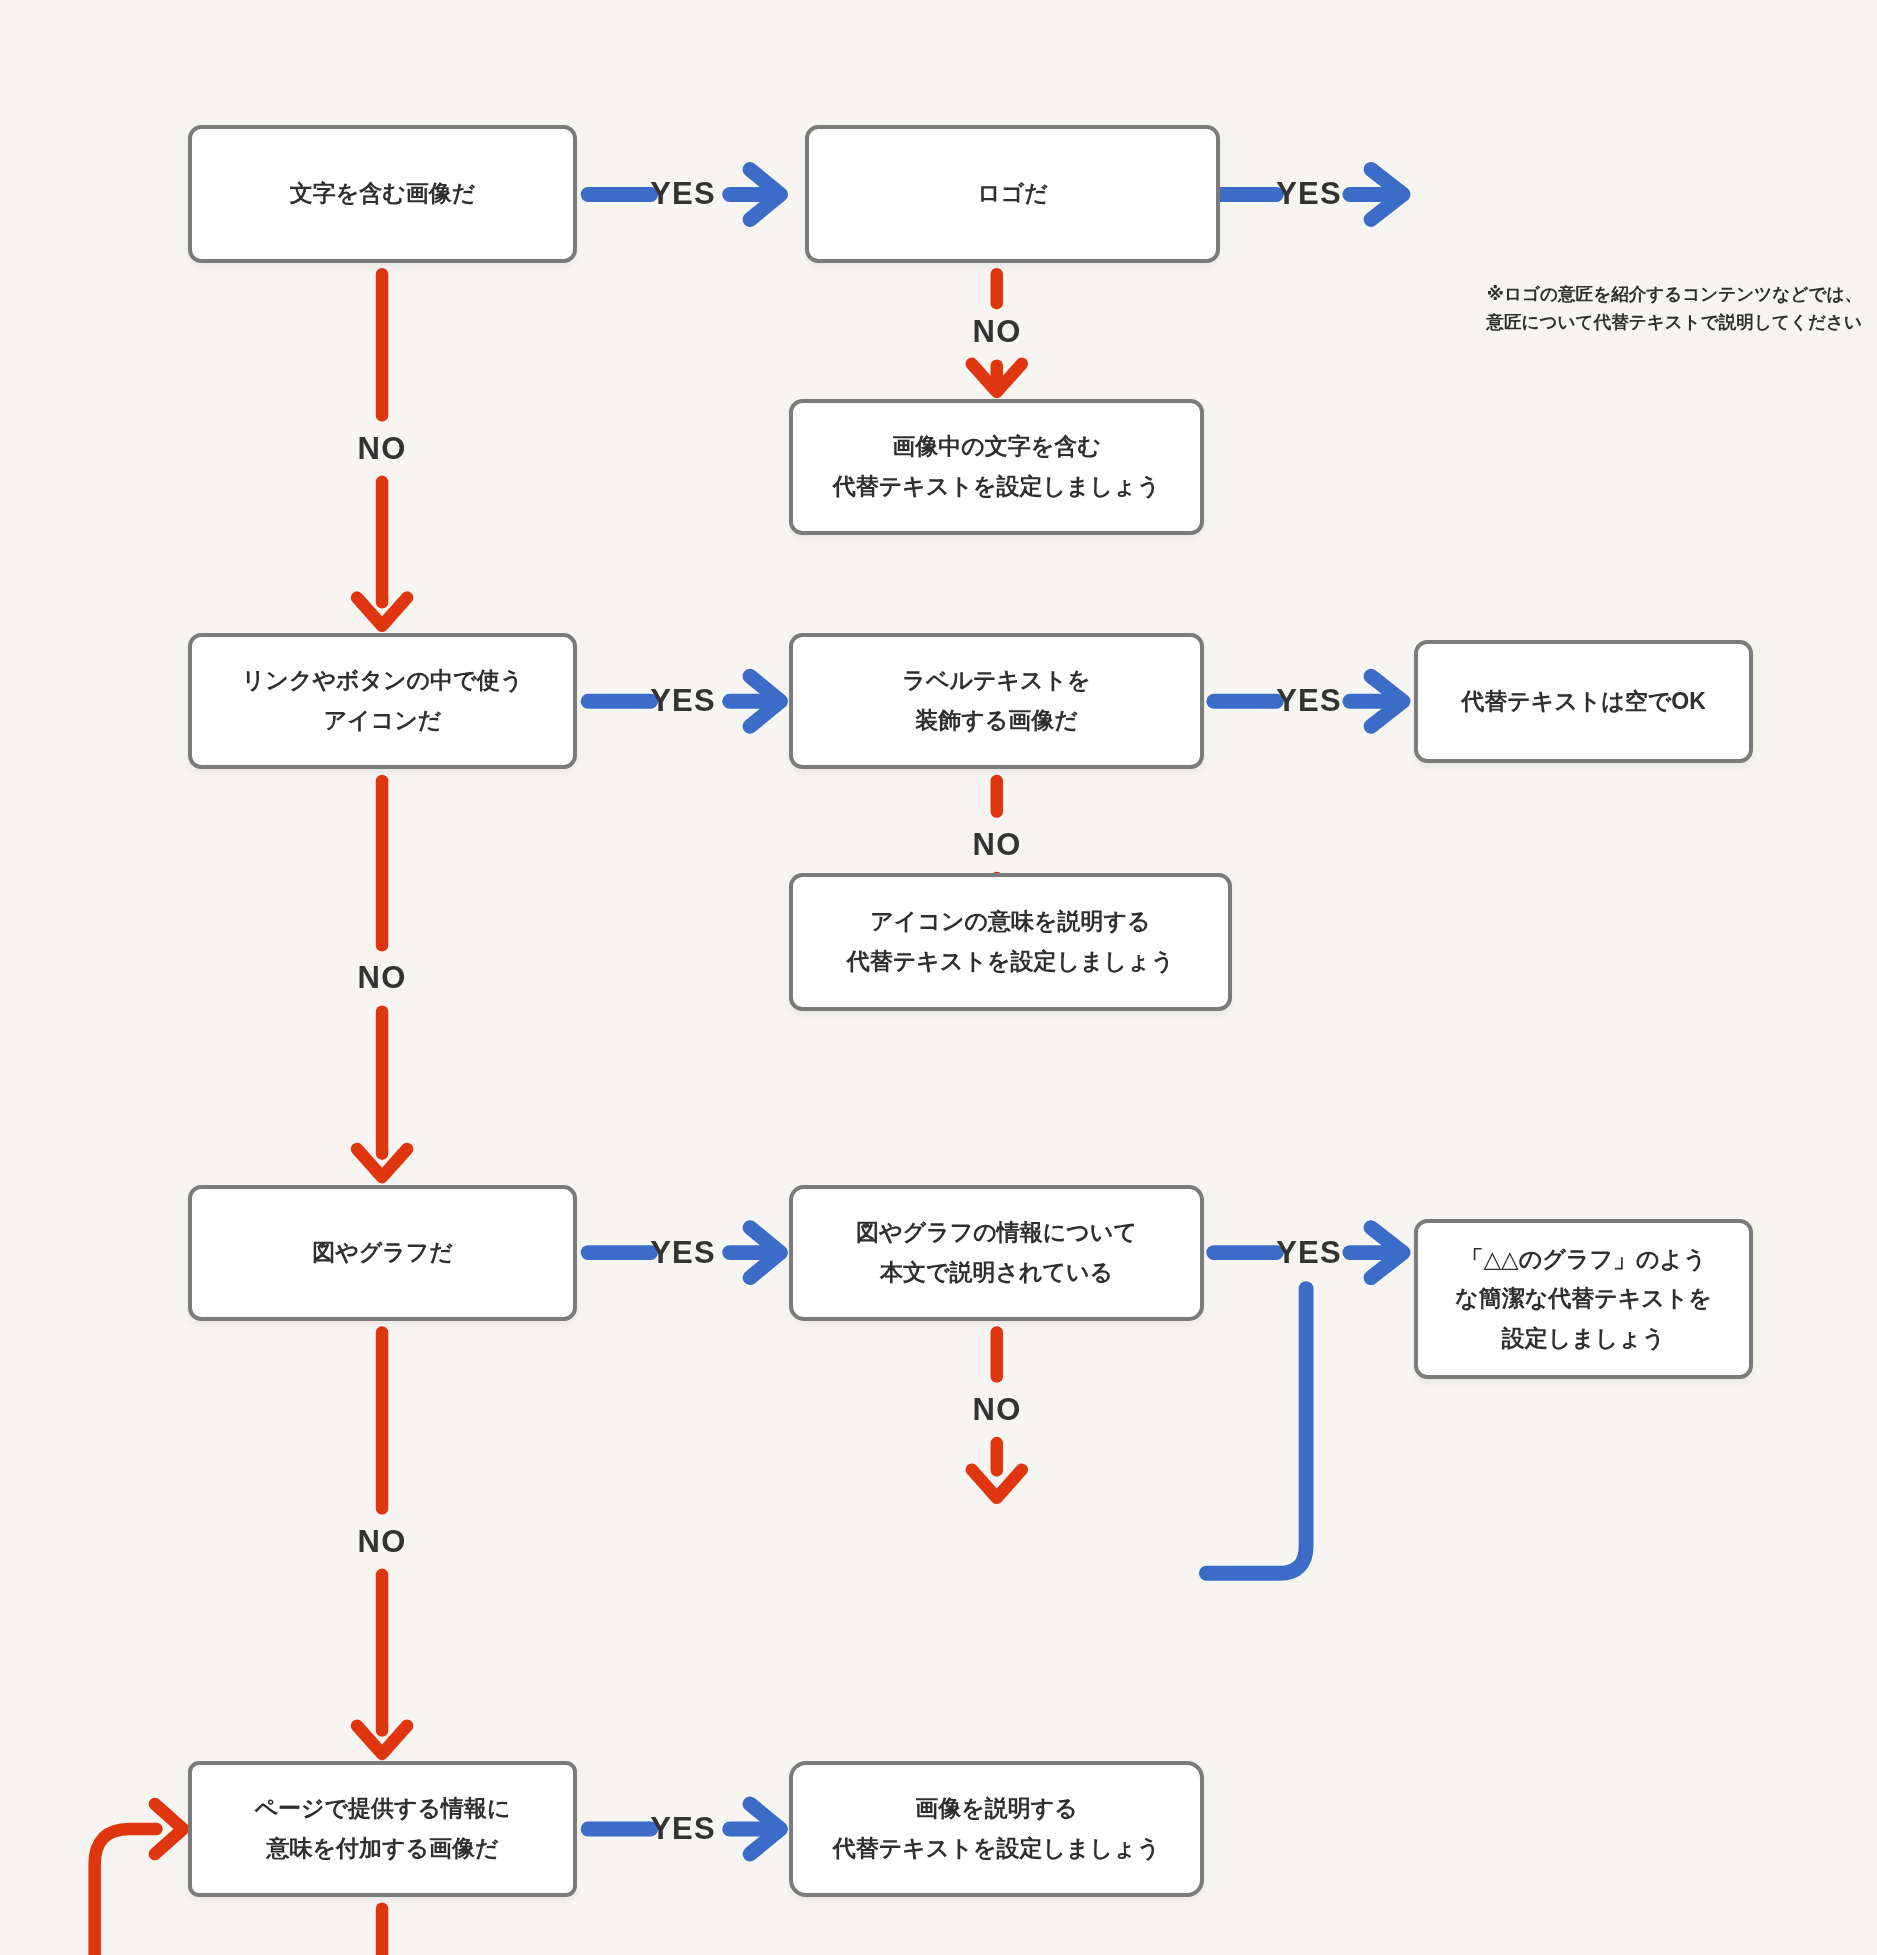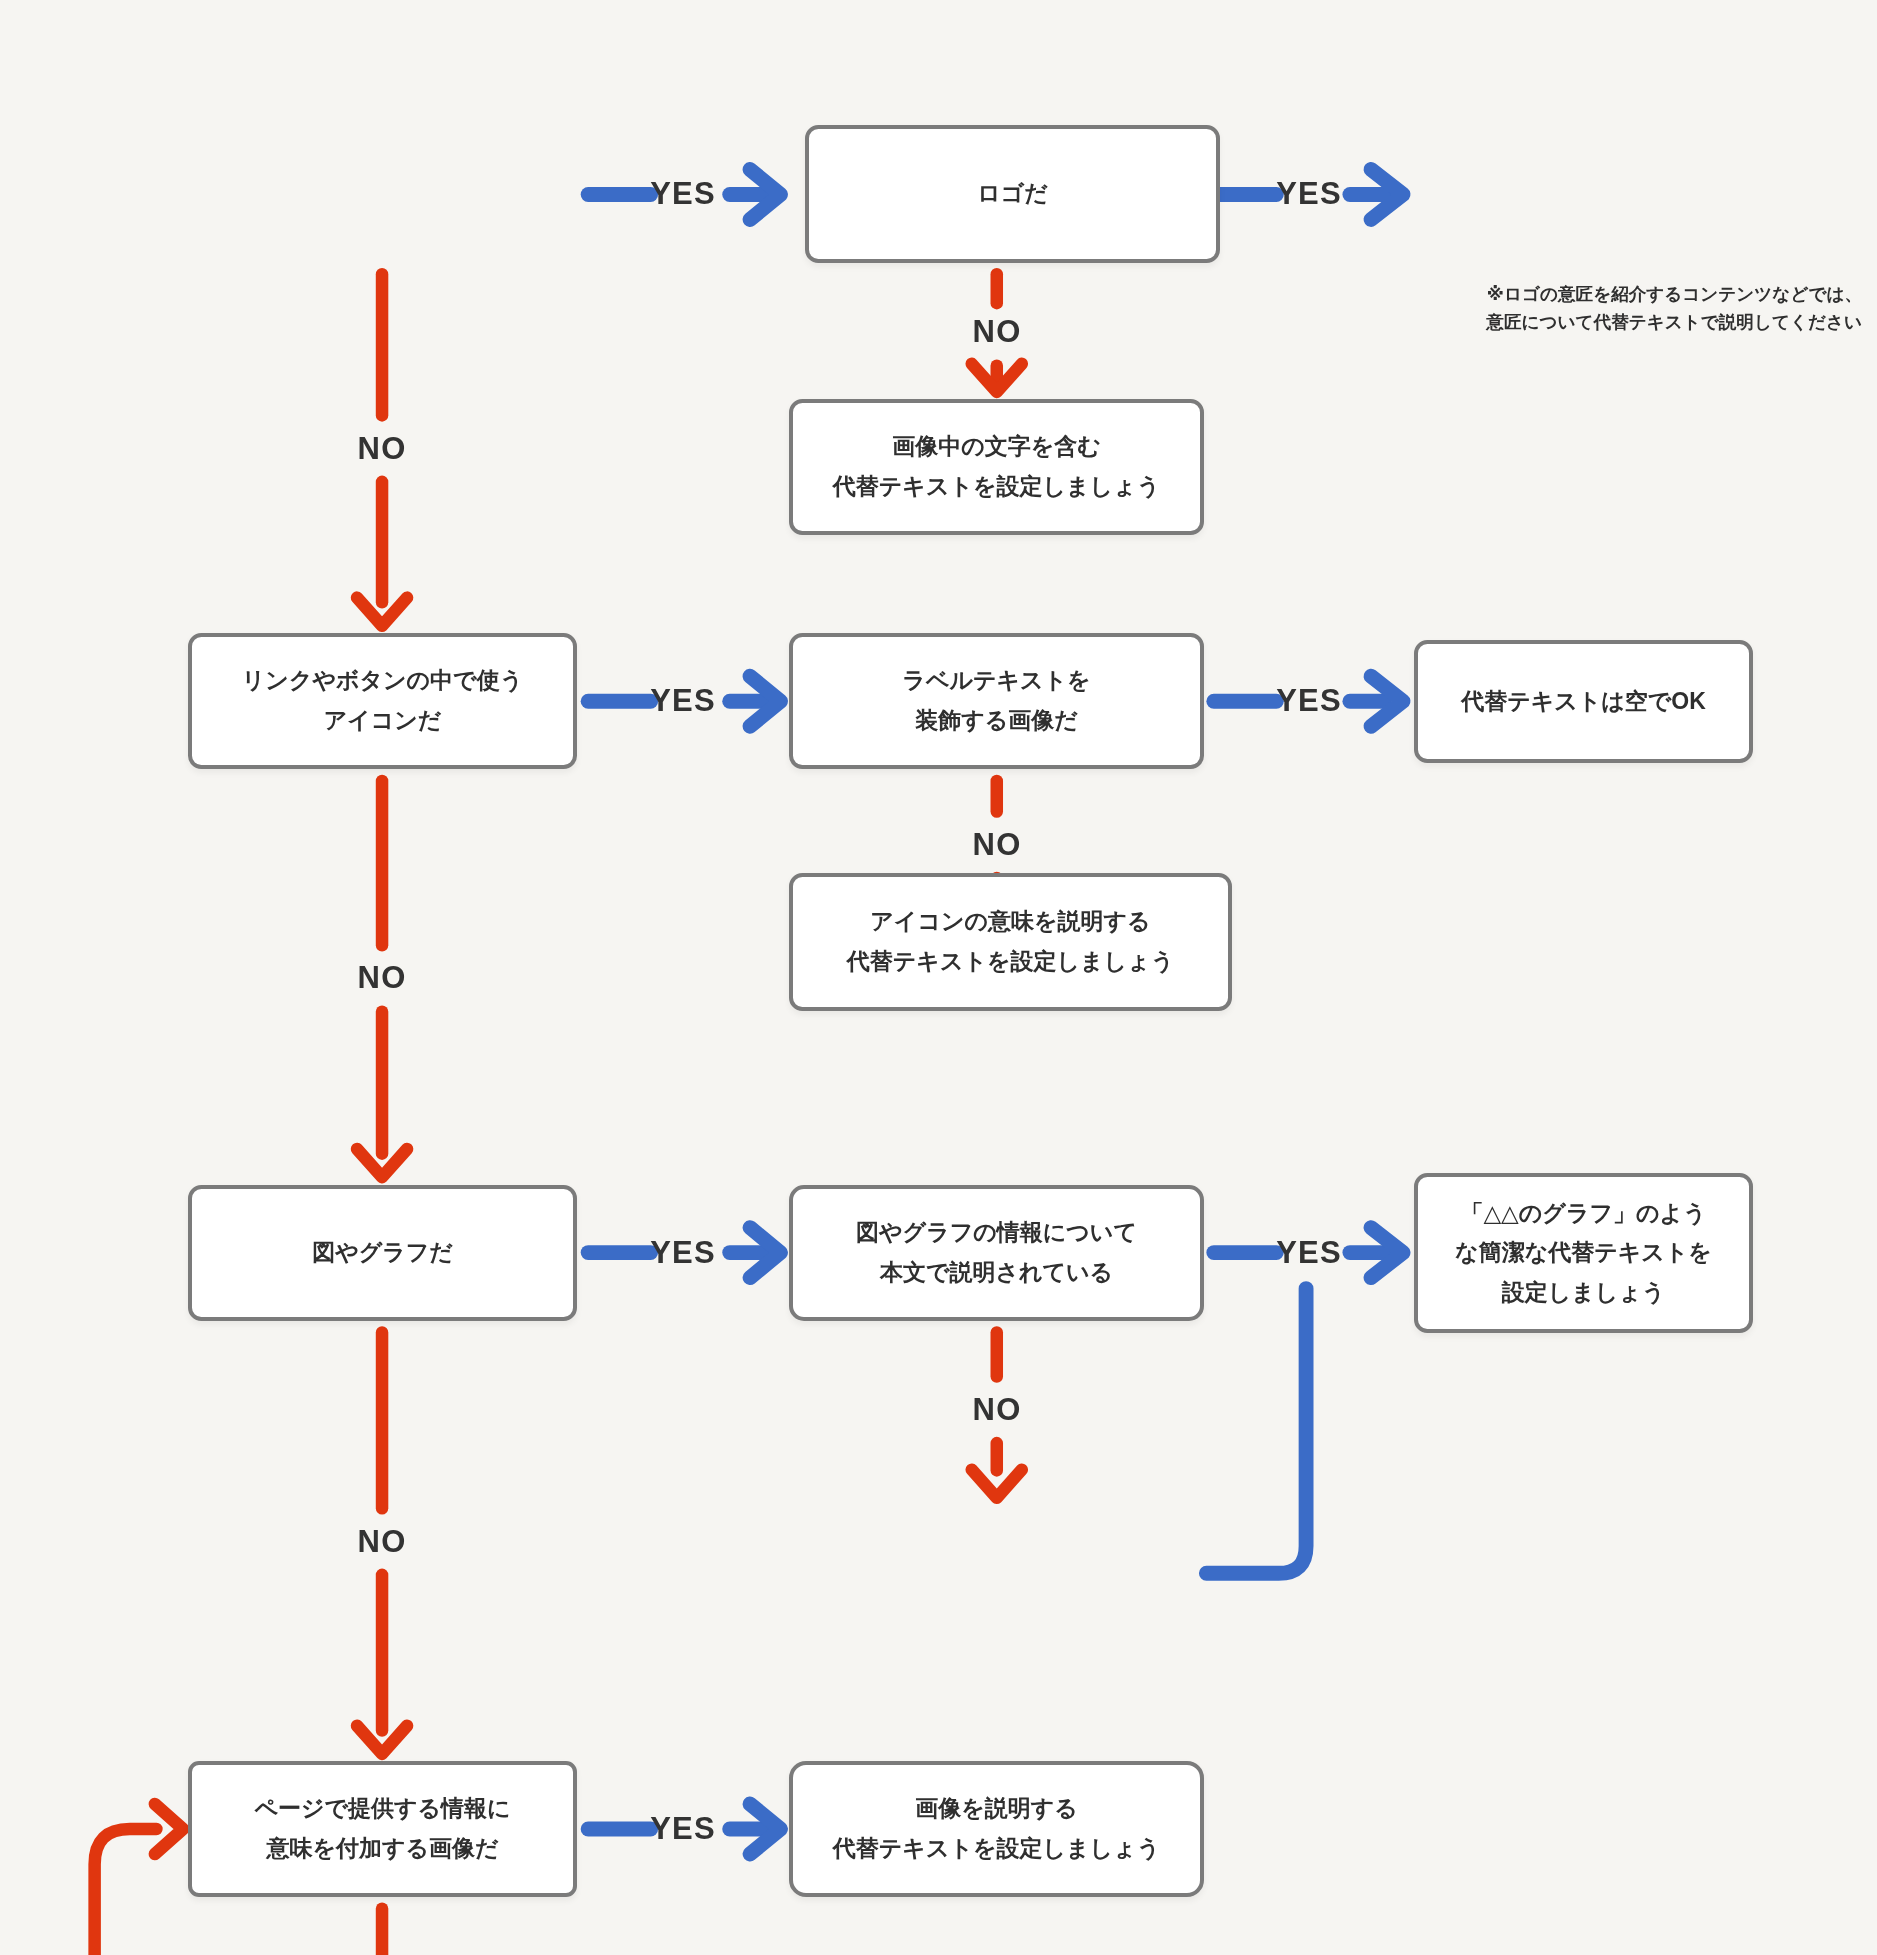--- a/index.html
+++ b/index.html
@@ -161,20 +161,21 @@
       <path class="no-stroke" d="M 977 5225 V 5360"></path>
       <path class="no-stroke" d="M 913 5343 L 977 5415 L 1041 5343"></path>
     </g>
     <g>
       <path class="no-stroke" d="M 977 5811 V 5883"></path>
       <path class="no-stroke" d="M 977 6053 V 6090 Q 977 6180 887 6180 L 332 6180 Q 242 6180 242 6090 L 242 4767 Q 242 4677 332 4677 L 400 4677"></path>
       <path class="no-stroke" d="M 396 4613 L 468 4677 L 396 4741"></path>
     </g>
   </svg>
 
+  <div class="node" style="left:188px; top:125px; width:389px; height:138px;">文字を含む画像だ</div>
 
   <div class="node" style="left:789px; top:125px; width:415px; height:138px;margin-left:16px;">ロゴだ</div>
 
 
   <div class="note" style="left:1408px; top:280px; width:454px;">※ロゴの意匠を紹介するコンテンツなどでは、
 意匠について代替テキストで説明してください</div>
 
   <div class="node" style="left:789px; top:399px; width:415px; height:136px;">画像中の文字を含む
 代替テキストを設定しましょう</div>
 
@@ -187,21 +188,21 @@
   <div class="node" style="left:1414px; top:640px; width:339px; height:123px;">代替テキストは空でOK</div>
 
   <div class="node" style="left:789px; top:873px; width:443px; height:138px;">アイコンの意味を説明する
 代替テキストを設定しましょう</div>
 
   <div class="node" style="left:188px; top:1185px; width:389px; height:136px;">図やグラフだ</div>
 
   <div class="node" style="left:789px; top:1185px; width:415px; height:136px;border-radius:15px;">図やグラフの情報について
 本文で説明されている</div>
 
-  <div class="node" style="left:1414px; top:1173px; width:339px; height:160px;">「△△のグラフ」のよう
+  <div class="node" style="left:1414px; top:1219px; width:339px; height:160px;">「△△のグラフ」のよう
 な簡潔な代替テキストを
 設定しましょう</div>
 
 
   <div class="node" style="left:188px; top:1761px; width:389px; height:136px;border-radius:11px;">ページで提供する情報に
 意味を付加する画像だ</div>
 
   <div class="node" style="left:789px; top:1761px; width:415px; height:136px;border-radius:17px;">画像を説明する
 代替テキストを設定しましょう</div>
 

